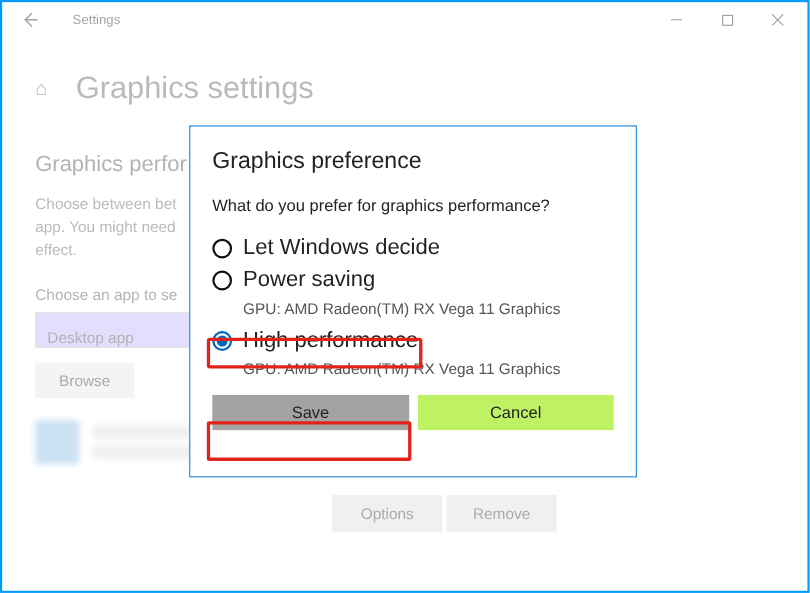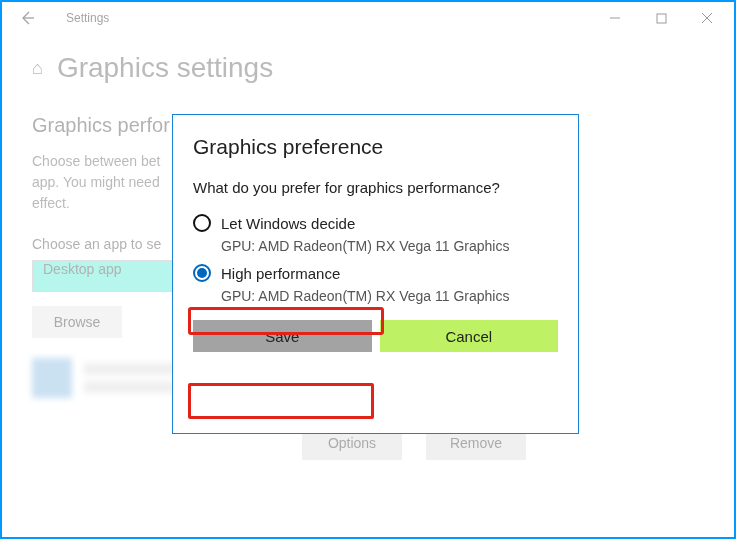--- a/index.html
+++ b/index.html
@@ -33,60 +33,60 @@
     width: 46px; height: 28px; display:flex; align-items:center; justify-content:center;
     font-size: 14px; color:#222;
   }
   .win-controls svg { stroke:#222; }
   .content {
     padding: 18px 30px;
     position: relative;
   }
   .heading-row { display:flex; align-items:center; gap:14px; color:#555; }
   .home-icon { font-size:18px; color:#666; }
-  .page-title { font-size: 28px; font-weight: 400; color:#666; margin:0; }
+  .page-title { font-size: 28px; font-weight: 400; color:#666; margin:12px; }
   .sub-title { font-size: 20px; color:#555; margin-top: 30px; }
   .desc { font-size: 14px; color:#666; margin-top: 14px; line-height:1.5; max-width: 320px;}
   .choose-label { font-size: 14px; color:#555; margin-top: 22px; }
   .dropdown {
     margin-top: 8px; width: 230px; height: 32px; border:1px solid #bbb;
-    display:flex; align-items:flex-start; padding:0 10px; font-size:14px; color:#555;
-    justify-content:space-between; background:#5eead4;
+    display:flex; align-items:flex-end; padding:0 10px; font-size:14px; color:#555;
+    justify-content:space-between; background:#c4b5fd;
   }
   .browse-btn {
     margin-top: 14px; width: 90px; height: 32px; background:#e6e6e6; border:none;
     font-size:14px; color:#444;
   }
   .app-row {
     margin-top: 20px; display:flex; align-items:center; gap:12px;
     filter: blur(3px); opacity:0.7;
   }
   .app-icon { width:40px; height:40px; background:#5aa0d8; }
   .app-text .l1 { width:100px; height:12px; background:#ccc; margin-bottom:6px;}
   .app-text .l2 { width:160px; height:12px; background:#ccc;}
   .bottom-row {
-    display:flex; gap:24px; margin-top: 28px; margin-left: 270px;
+    display:flex; gap:4px; margin-top: 28px; margin-left: 270px;
   }
   .bottom-row button {
     width: 100px; height: 34px; background:#ddd; border:none; font-size:14px; color:#444;
   }
 
   
   .overlay {
     position:absolute; inset:0; background:rgba(255,255,255,0.55);
     pointer-events:none;
   }
   .modal {
     position:absolute; left:170px; top:112px; width: 407px; height: 320px;
     background:#fff; border:1px solid #1a82d6; padding: 20px 20px 32px 20px;
     z-index: 10;
   }
   .modal h2 { font-size:21px; font-weight:400; margin:0 0 20px 0; color:#222;}
   .modal .q { font-size:15px; color:#222; margin-bottom:18px;}
-  .opt { display:flex; align-items:center; gap:10px; margin-bottom:6px; font-size:15px; color:#222;}
+  .opt { display:flex; align-items:center; gap:10px; margin-bottom:6px; font-size:20px; color:#222;}
   .radio {
     width:18px; height:18px; border:2px solid #111; border-radius:50%; display:inline-flex;
     align-items:center; justify-content:center; flex-shrink:0;
   }
   .radio.sel { border-color:#0067c0;}
   .radio.sel::after{ content:""; width:10px; height:10px; background:#0067c0; border-radius:50%;}
   .gpu { font-size:14px; color:#555; margin-left:28px; margin-bottom:10px;}
   .hl-radio {
     position:absolute; border:3px solid #e2231a; border-radius:3px;
     left:15px; top:192px; width:196px; height:28px;
@@ -167,20 +167,24 @@
 
 <div class="modal">
   <h2>Graphics preference</h2>
   <div class="q">What do you prefer for graphics performance?</div>
 
   <div class="opt">
     <span class="radio"></span>
     <span>Let Windows decide</span>
   </div>
 
+  <div class="opt">
+    <span class="radio"></span>
+    <span>Power saving</span>
+  </div>
   <div class="gpu">GPU: AMD Radeon(TM) RX Vega 11 Graphics</div>
 
   <div class="opt" style="margin-top:4px;">
     <span class="radio sel"></span>
     <span>High performance</span>
   </div>
   <div class="gpu">GPU: AMD Radeon(TM) RX Vega 11 Graphics</div>
 
   <div class="modal-btns">
     <button>Save</button>

